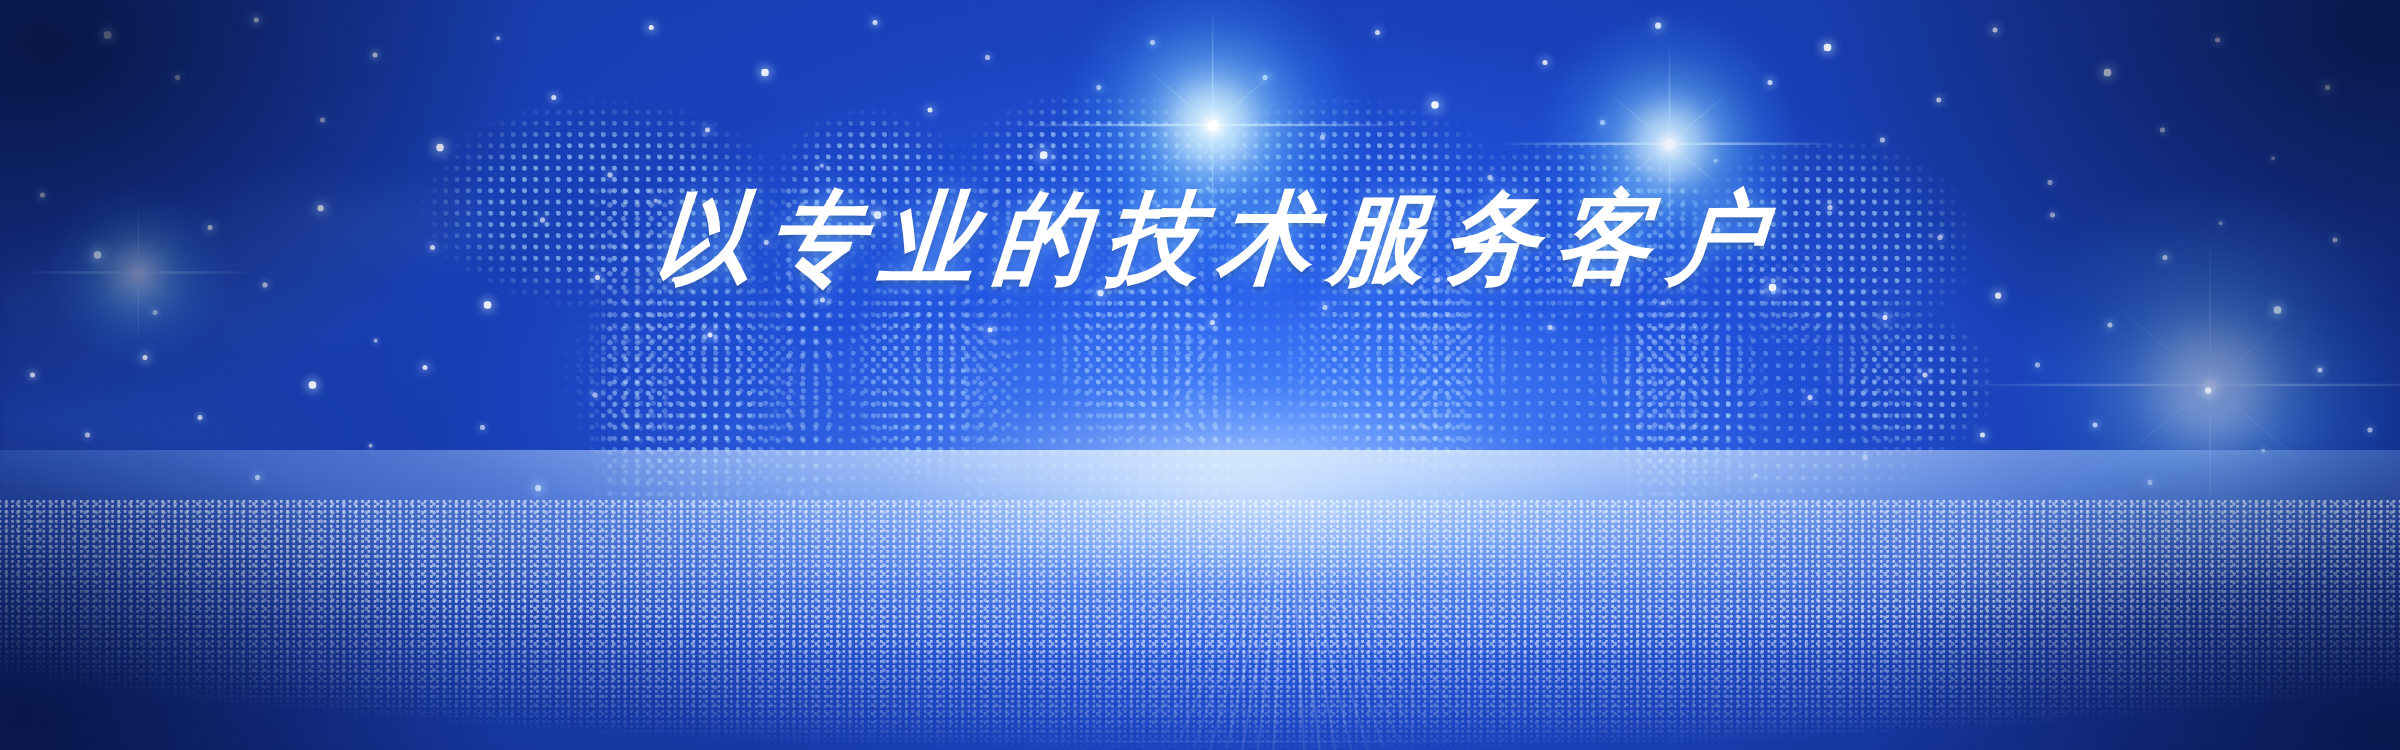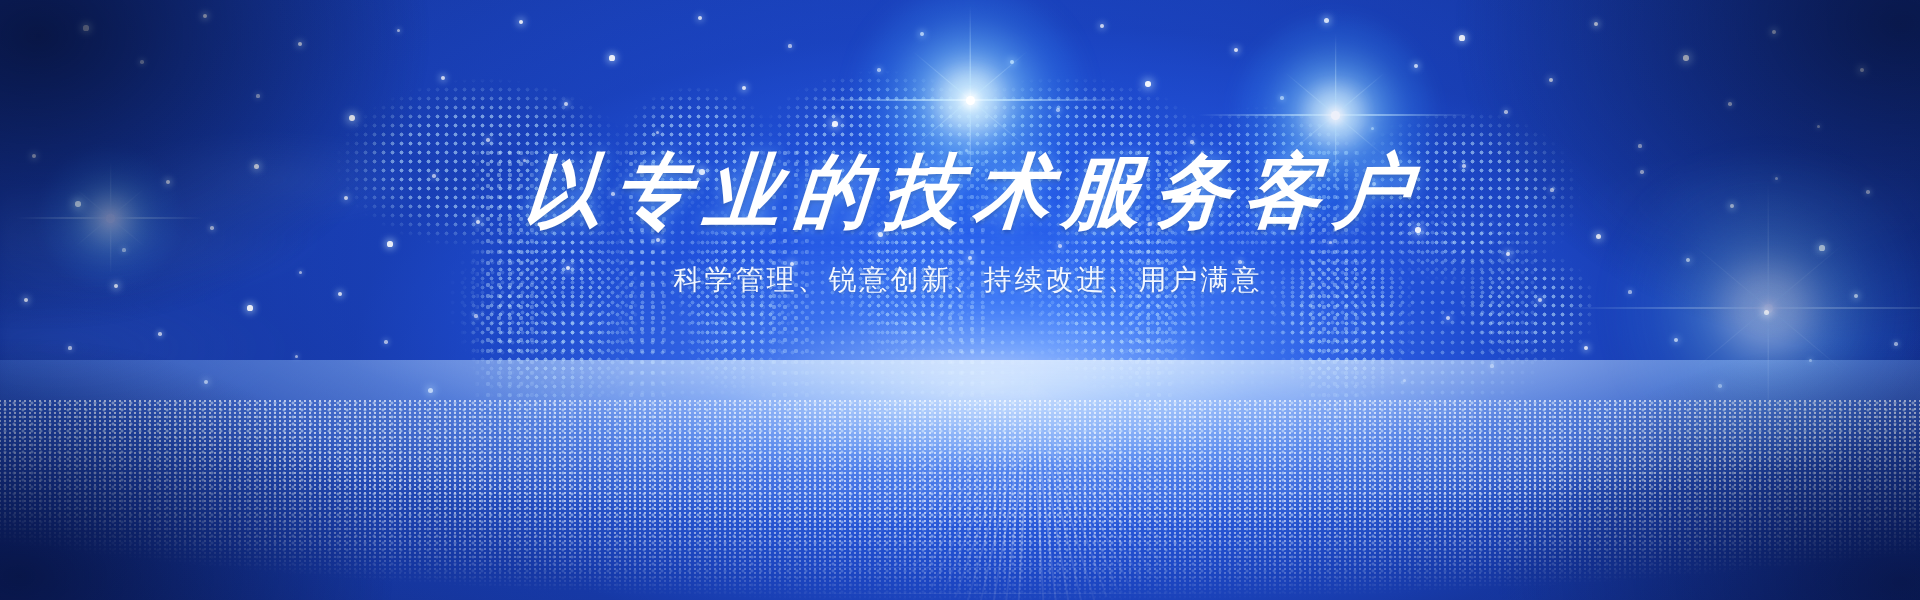--- a/index.html
+++ b/index.html
@@ -520,16 +520,15 @@
       <span style="position:absolute;left:50%;bottom:110px;width:1380px;margin-left:-650px;height:1.4px;background:linear-gradient(90deg,rgba(255,255,255,0),rgba(255,255,255,.8),rgba(255,255,255,0));opacity:0.18;filter:blur(.5px);"></span>
       <span style="position:absolute;left:50%;bottom:136px;width:1610px;margin-left:-765px;height:1.4px;background:linear-gradient(90deg,rgba(255,255,255,0),rgba(255,255,255,.8),rgba(255,255,255,0));opacity:0.15;filter:blur(.5px);"></span>
       <span style="position:absolute;left:50%;bottom:162px;width:1840px;margin-left:-880px;height:1.4px;background:linear-gradient(90deg,rgba(255,255,255,0),rgba(255,255,255,.8),rgba(255,255,255,0));opacity:0.12;filter:blur(.5px);"></span>
     </div>
   <div class="citylights"></div>
 
   <div class="vignette"></div>
 
   <div class="copy">
     <h1 class="headline">以专业的技术服务客户</h1>
-    <p class="subline">科学管理、锐意创新、持续改进、用户满意</p>
   </div>
 
 </div>
 
 </body></html>

